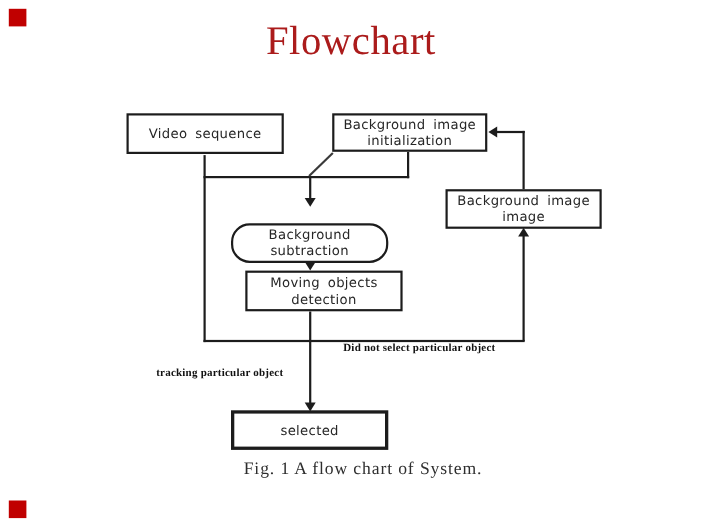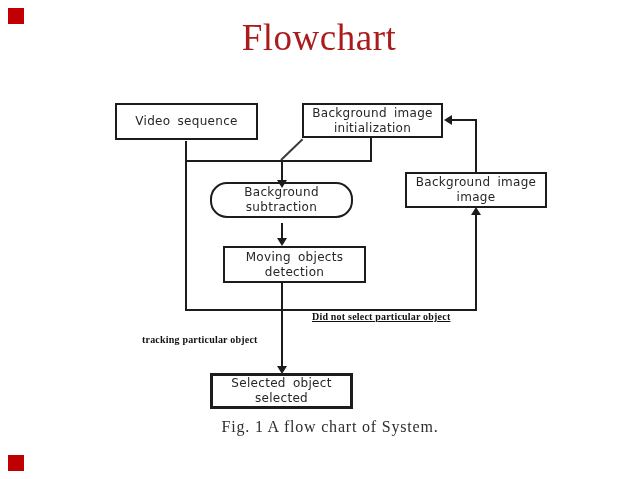--- a/index.html
+++ b/index.html
@@ -45,21 +45,21 @@
     font-family: "DejaVu Sans", sans-serif;
     font-size: 12px; line-height: 15px;
     color: #262626;
     letter-spacing: 0.3px; word-spacing: 3px;
     text-align: center;
     z-index: 2;
   }
   .n-video    { left: 115px; top: 103px; width: 143px; height: 37px; }
   .n-init     { left: 302px; top: 103px; width: 141px; height: 35px; }
   .n-update   { left: 405px; top: 172px; width: 142px; height: 36px; }
-  .n-subtract { left: 210px; top: 182px; width: 143px; height: 36px; border-radius: 17px; }
+  .n-subtract { left: 210px; top: 203px; width: 143px; height: 36px; border-radius: 17px; }
   .n-detect   { left: 223px; top: 246px; width: 143px; height: 37px; justify-content: center; }
   .n-track    { left: 210px; top: 373px; width: 143px; height: 36px; border-width: 3px; }
 
   .line { position: absolute; background: var(--ink); z-index: 1; }
   .l-video-down   { left: 185px; top: 141px; width: 2px;  height: 170px; }
   .l-join-h       { left: 185px; top: 160px; width: 187px; height: 2px; }
   .l-init-down    { left: 370px; top: 138px; width: 2px;  height: 24px; }
   .l-sub-arrow    { left: 281px; top: 161px; width: 2px;  height: 20px; }
   .l-det-arrow    { left: 281px; top: 223px; width: 2px;  height: 17px; }
   .l-track-arrow  { left: 281px; top: 283px; width: 2px;  height: 84px; }
@@ -86,21 +86,21 @@
   .edge-label {
     position: absolute;
     font-family: "Liberation Serif", serif;
     font-weight: 700;
     font-size: 10px;
     color: #111;
     letter-spacing: 0.2px;
     z-index: 3;
     white-space: nowrap;
   }
-  .lbl-didnot   { left: 312px; top: 311px; text-decoration: underline; }
+  .lbl-didnot   { left: 312px; top: 311px; }
   .lbl-selected { left: 142px; top: 334px; }
 
   .caption {
     position: absolute; left: 0; top: 418px; width: 660px;
     text-align: center;
     font-family: "Liberation Serif", serif;
     font-size: 16px;
     color: #2e2e2e;
     letter-spacing: 0.8px;
     white-space: nowrap;
@@ -131,21 +131,20 @@
     </div>
     <div class="node n-subtract">
       <span>Background</span>
       <span>subtraction</span>
     </div>
     <div class="node n-detect">
       <span>Moving objects</span>
       <span>detection</span>
     </div>
     <div class="node n-track">
-      <span>Selected object</span>
       <span>selected</span>
     </div>
 
     <div class="line l-video-down"></div>
     <div class="line l-join-h"></div>
     <div class="line l-init-down"></div>
     <div class="line l-diag"></div>
     <div class="line l-sub-arrow"></div>
     <div class="line l-det-arrow"></div>
     <div class="line l-track-arrow"></div>

